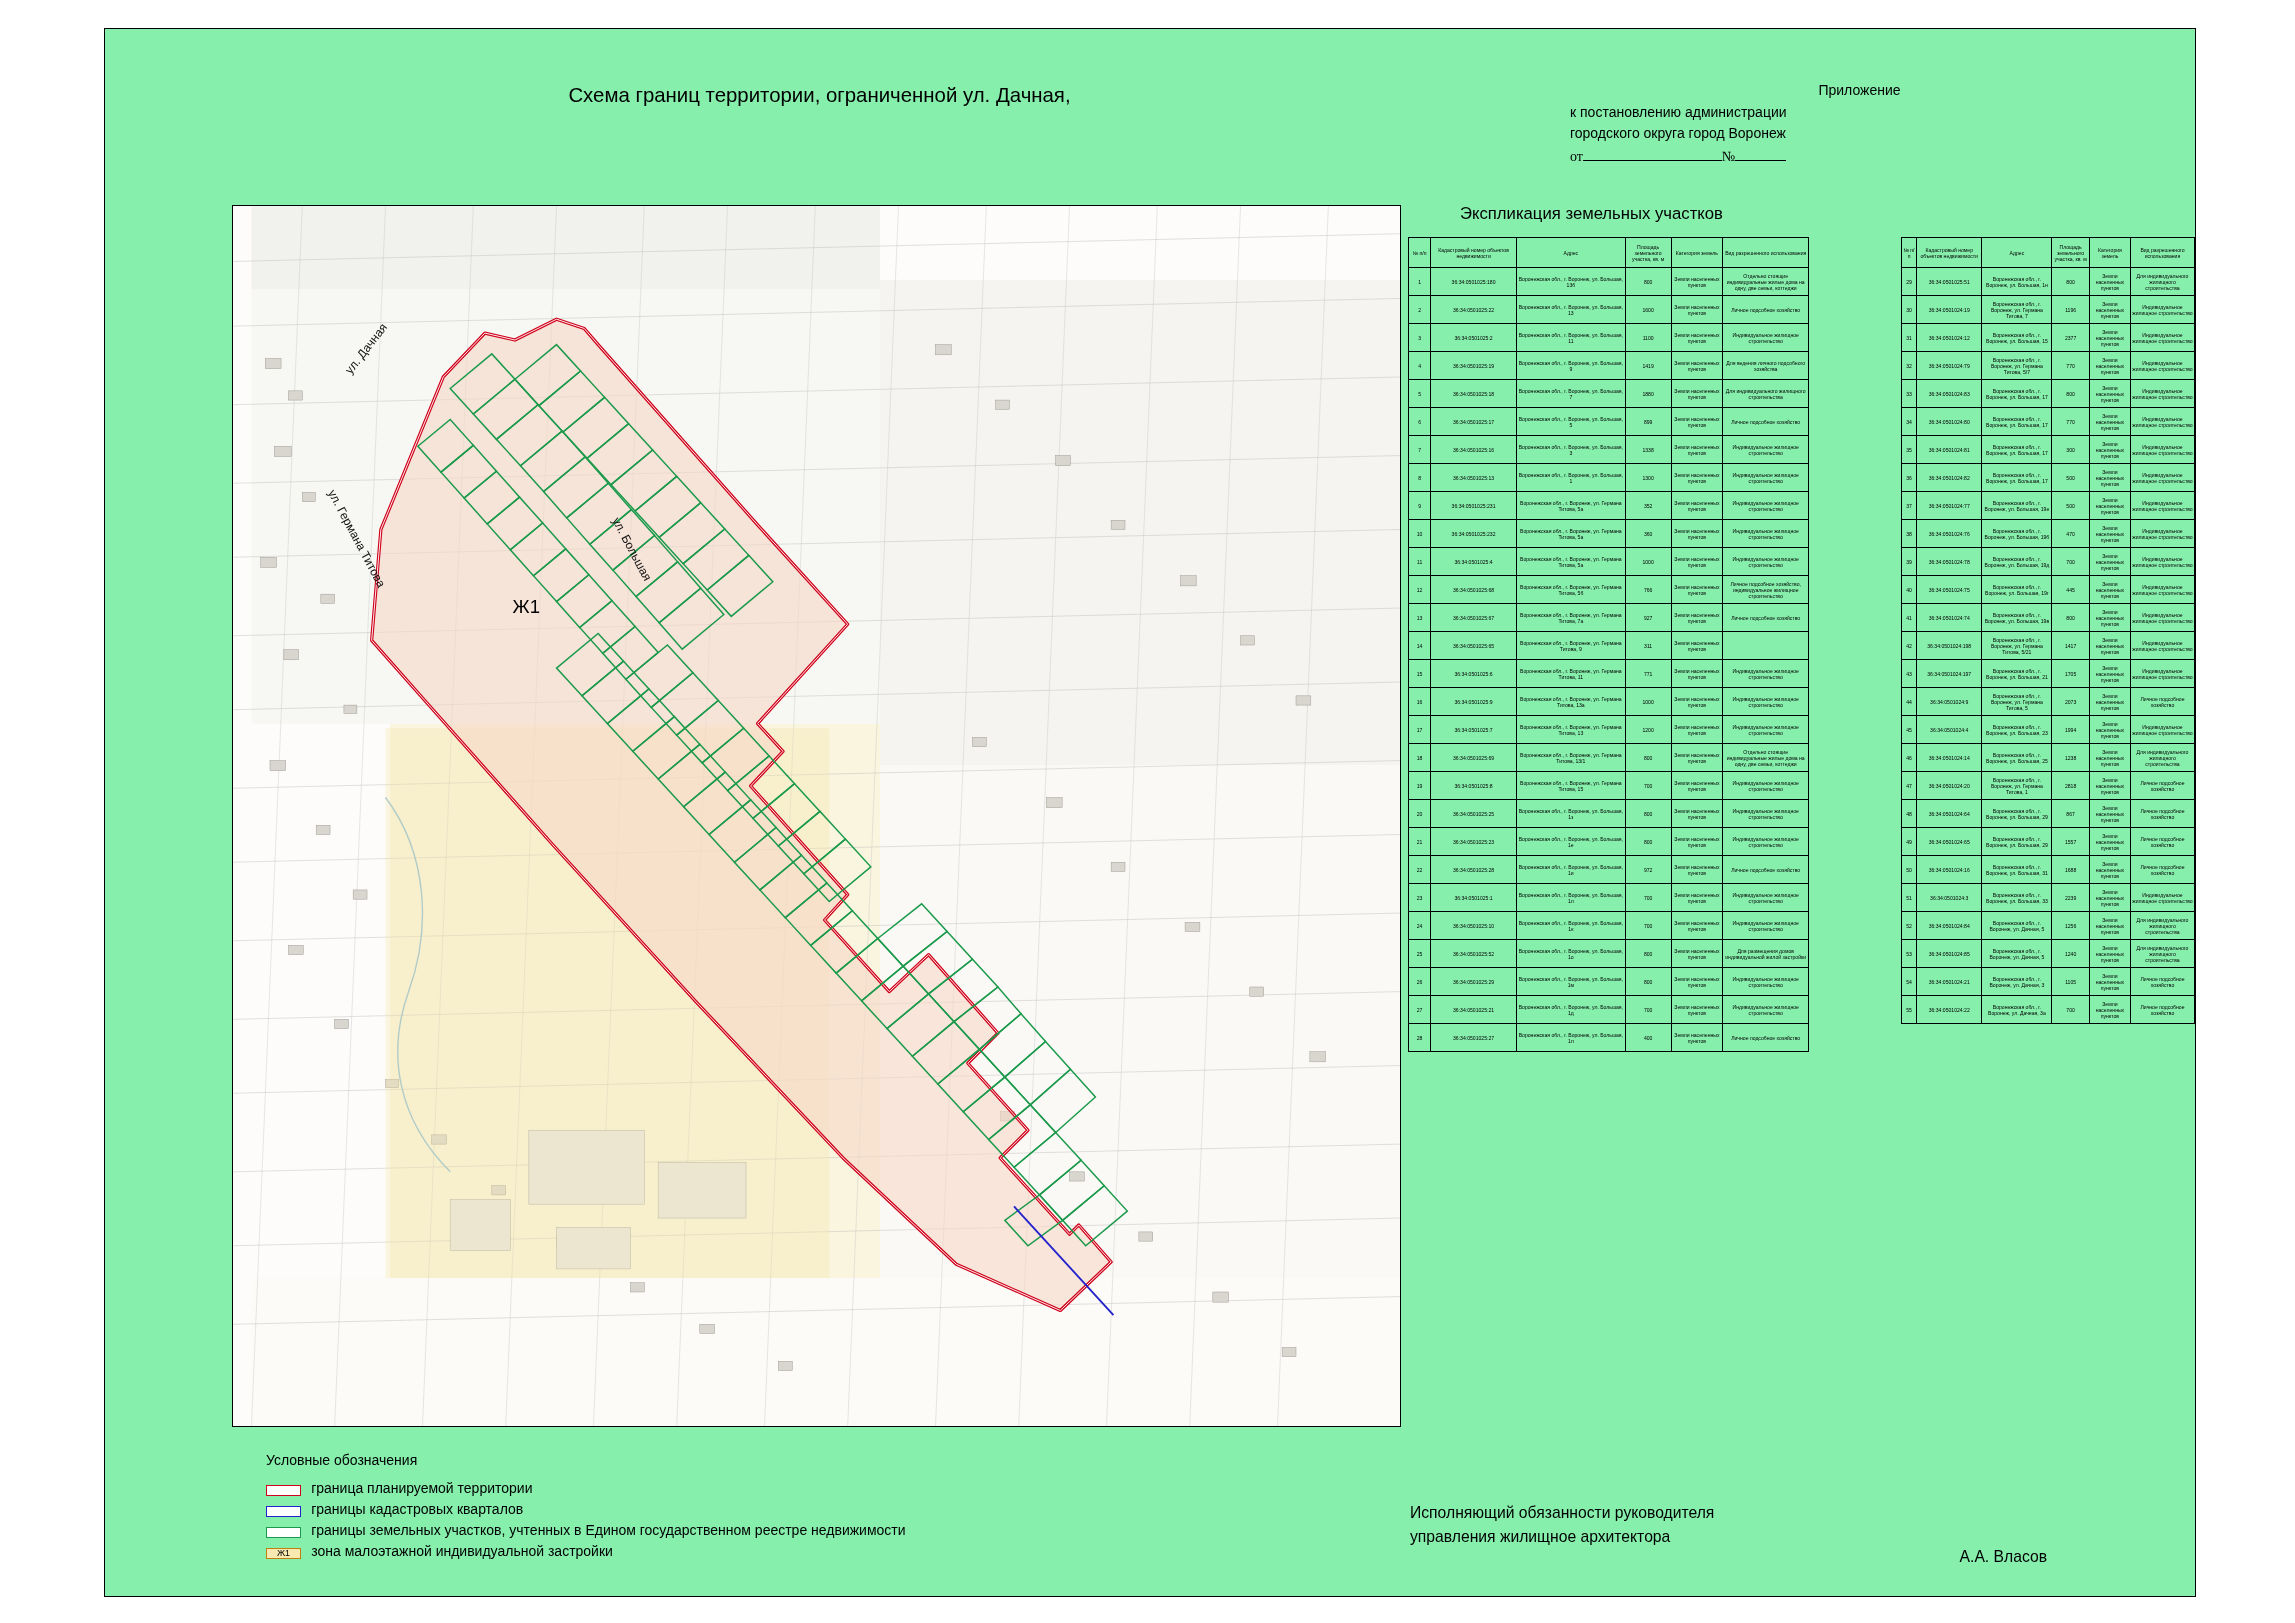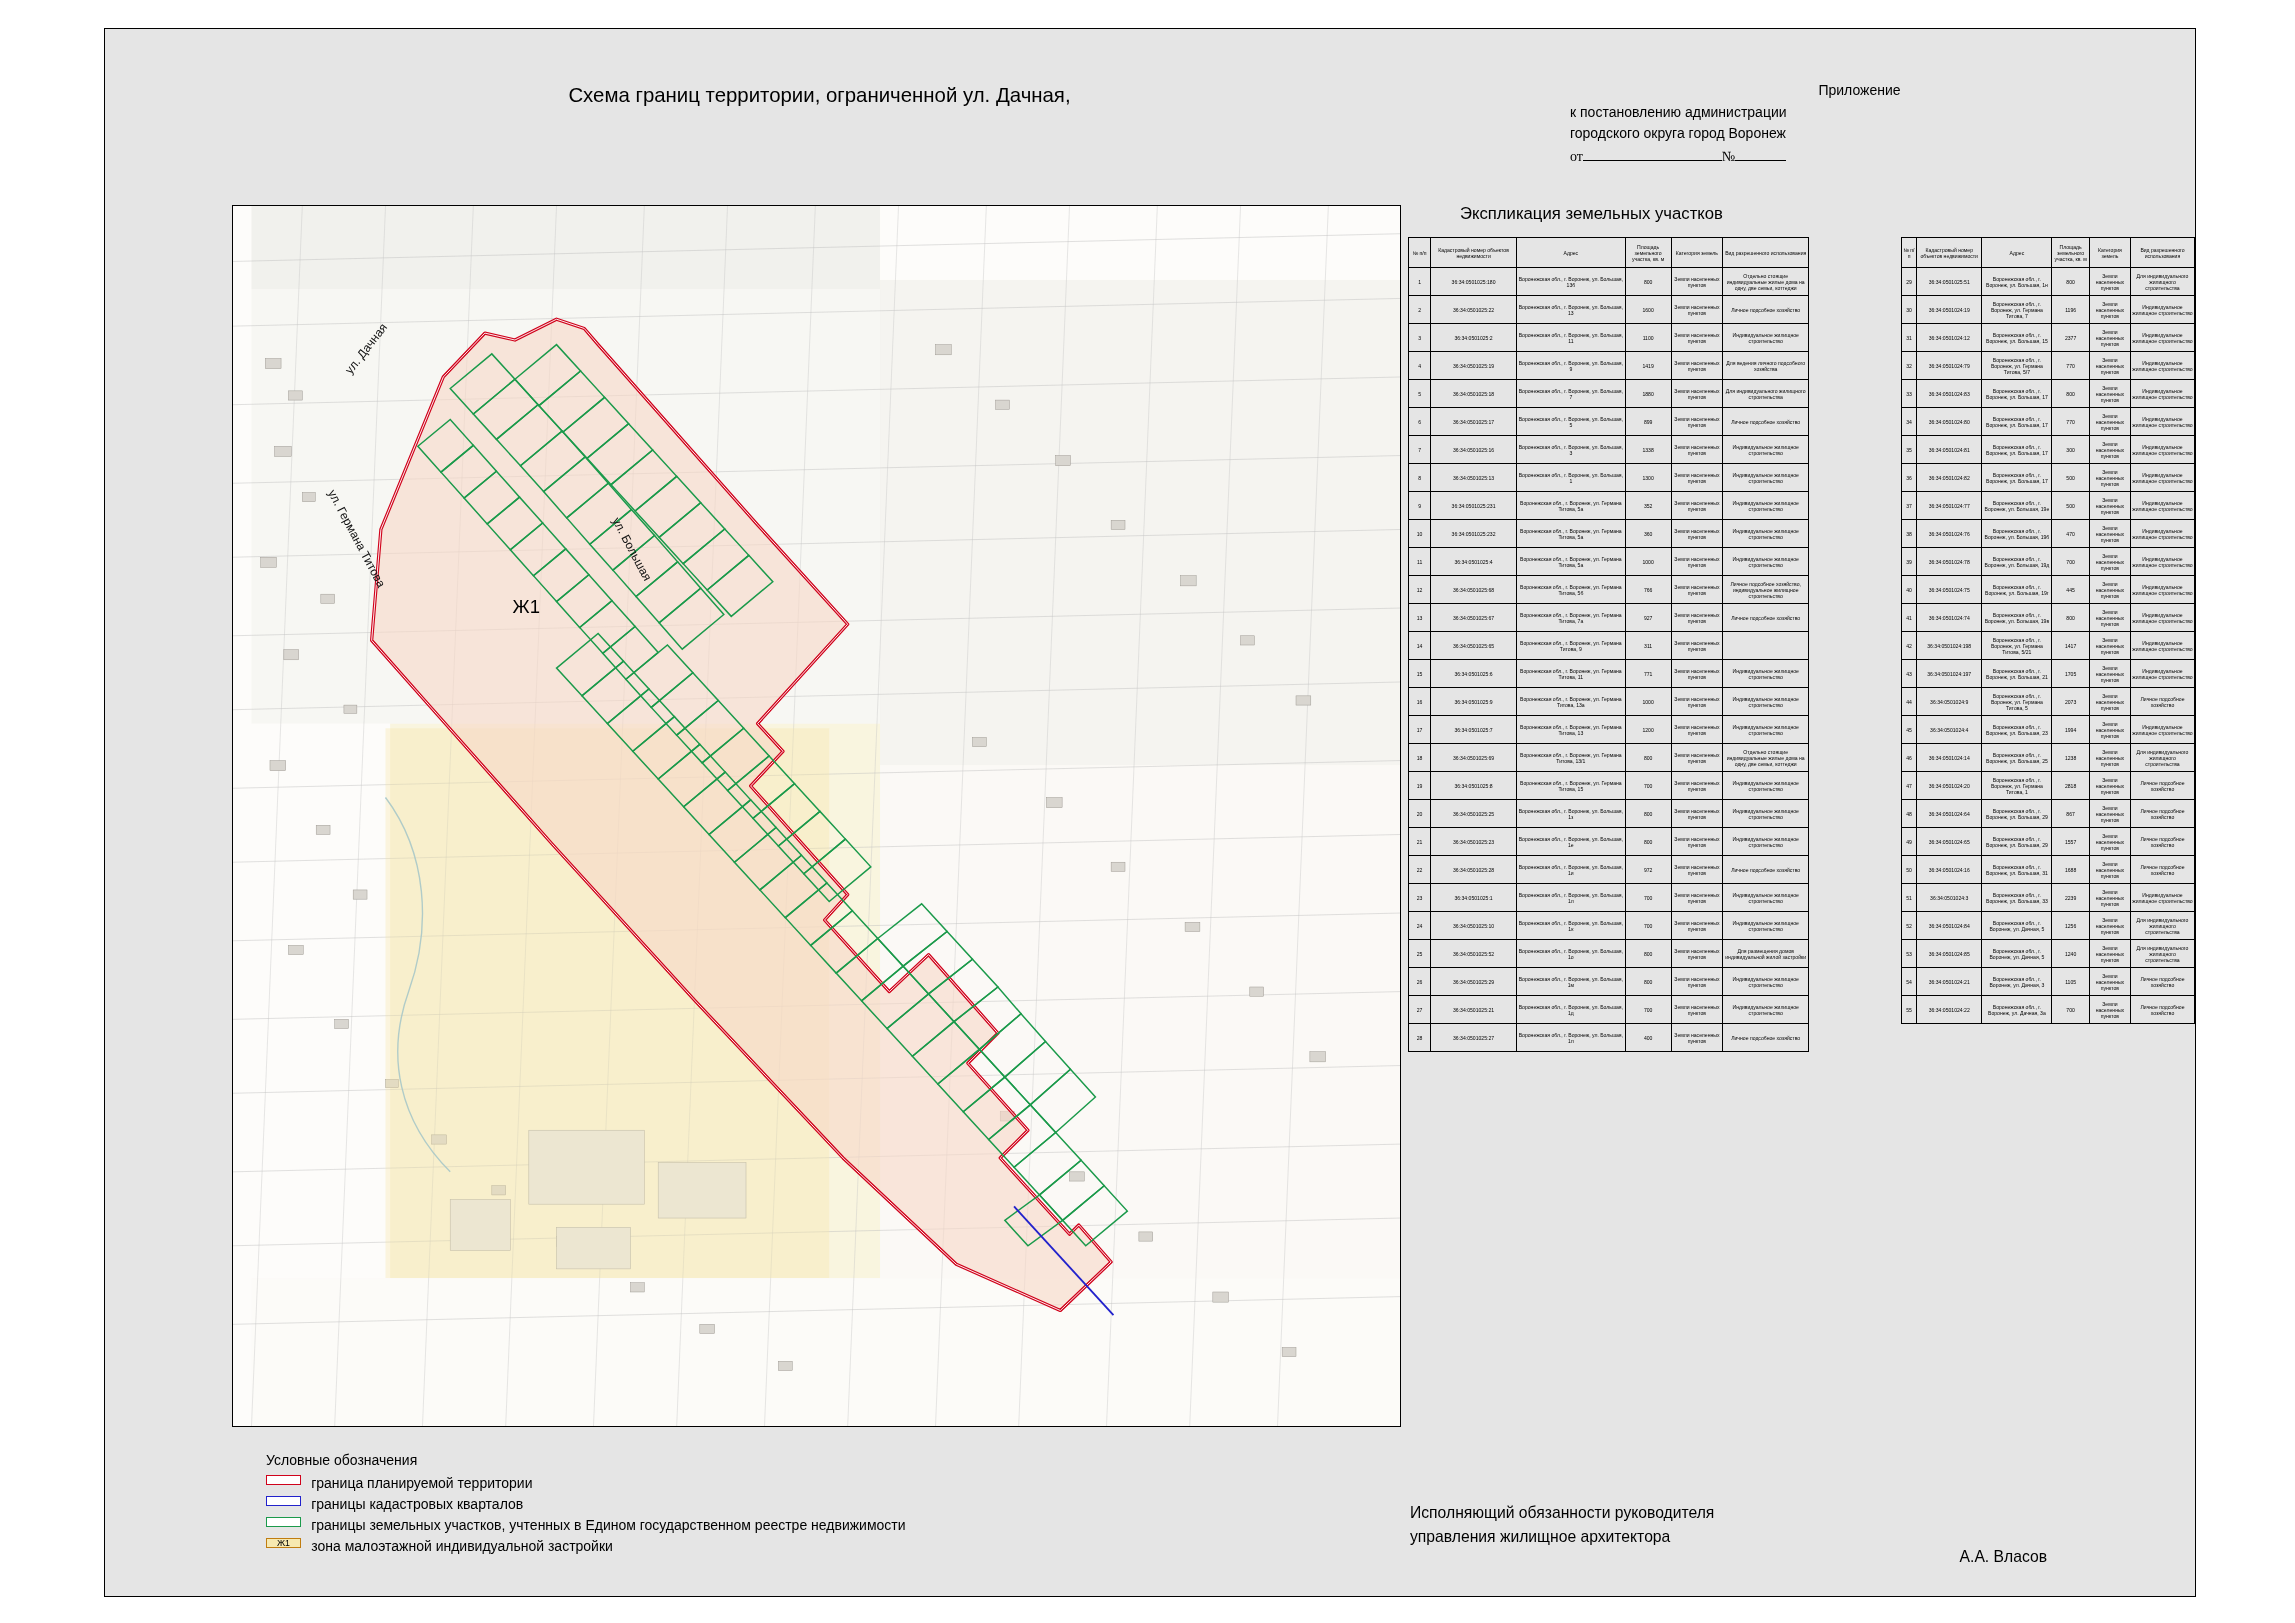--- a/index.html
+++ b/index.html
@@ -16,21 +16,21 @@
     overflow: hidden;
   }
   .sheet {
     position: absolute;
     left: 104px;
     top: 28px;
     width: 2092px;
     height: 1569px;
     border: 1.4px solid #000;
     box-sizing: border-box;
-    background: #e5e5e5;
+    background: #86efac;
   }
 
   
   .title-block {
     position: absolute;
     left: 194px;
     top: 51px;
     width: 1041px;
     text-align: center;
     font-size: 20.4px;
@@ -125,21 +125,21 @@
   
   .legend {
     position: absolute;
     left: 161px;
     top: 1423px;
     font-size: 14px;
   }
   .legend-title { margin-bottom: 6.5px; font-size: 14px; }
   .legend-row {
     display: flex;
-    align-items: flex-start;
+    align-items: flex-end;
     height: 21px;
   }
   .legend-swatch {
     width: 35px;
     height: 10.2px;
     margin-right: 10.2px;
     box-sizing: border-box;
     flex: 0 0 auto;
   }
   .sw-red   { border: 1.9px solid #d0021b; background: #ffffff; }

